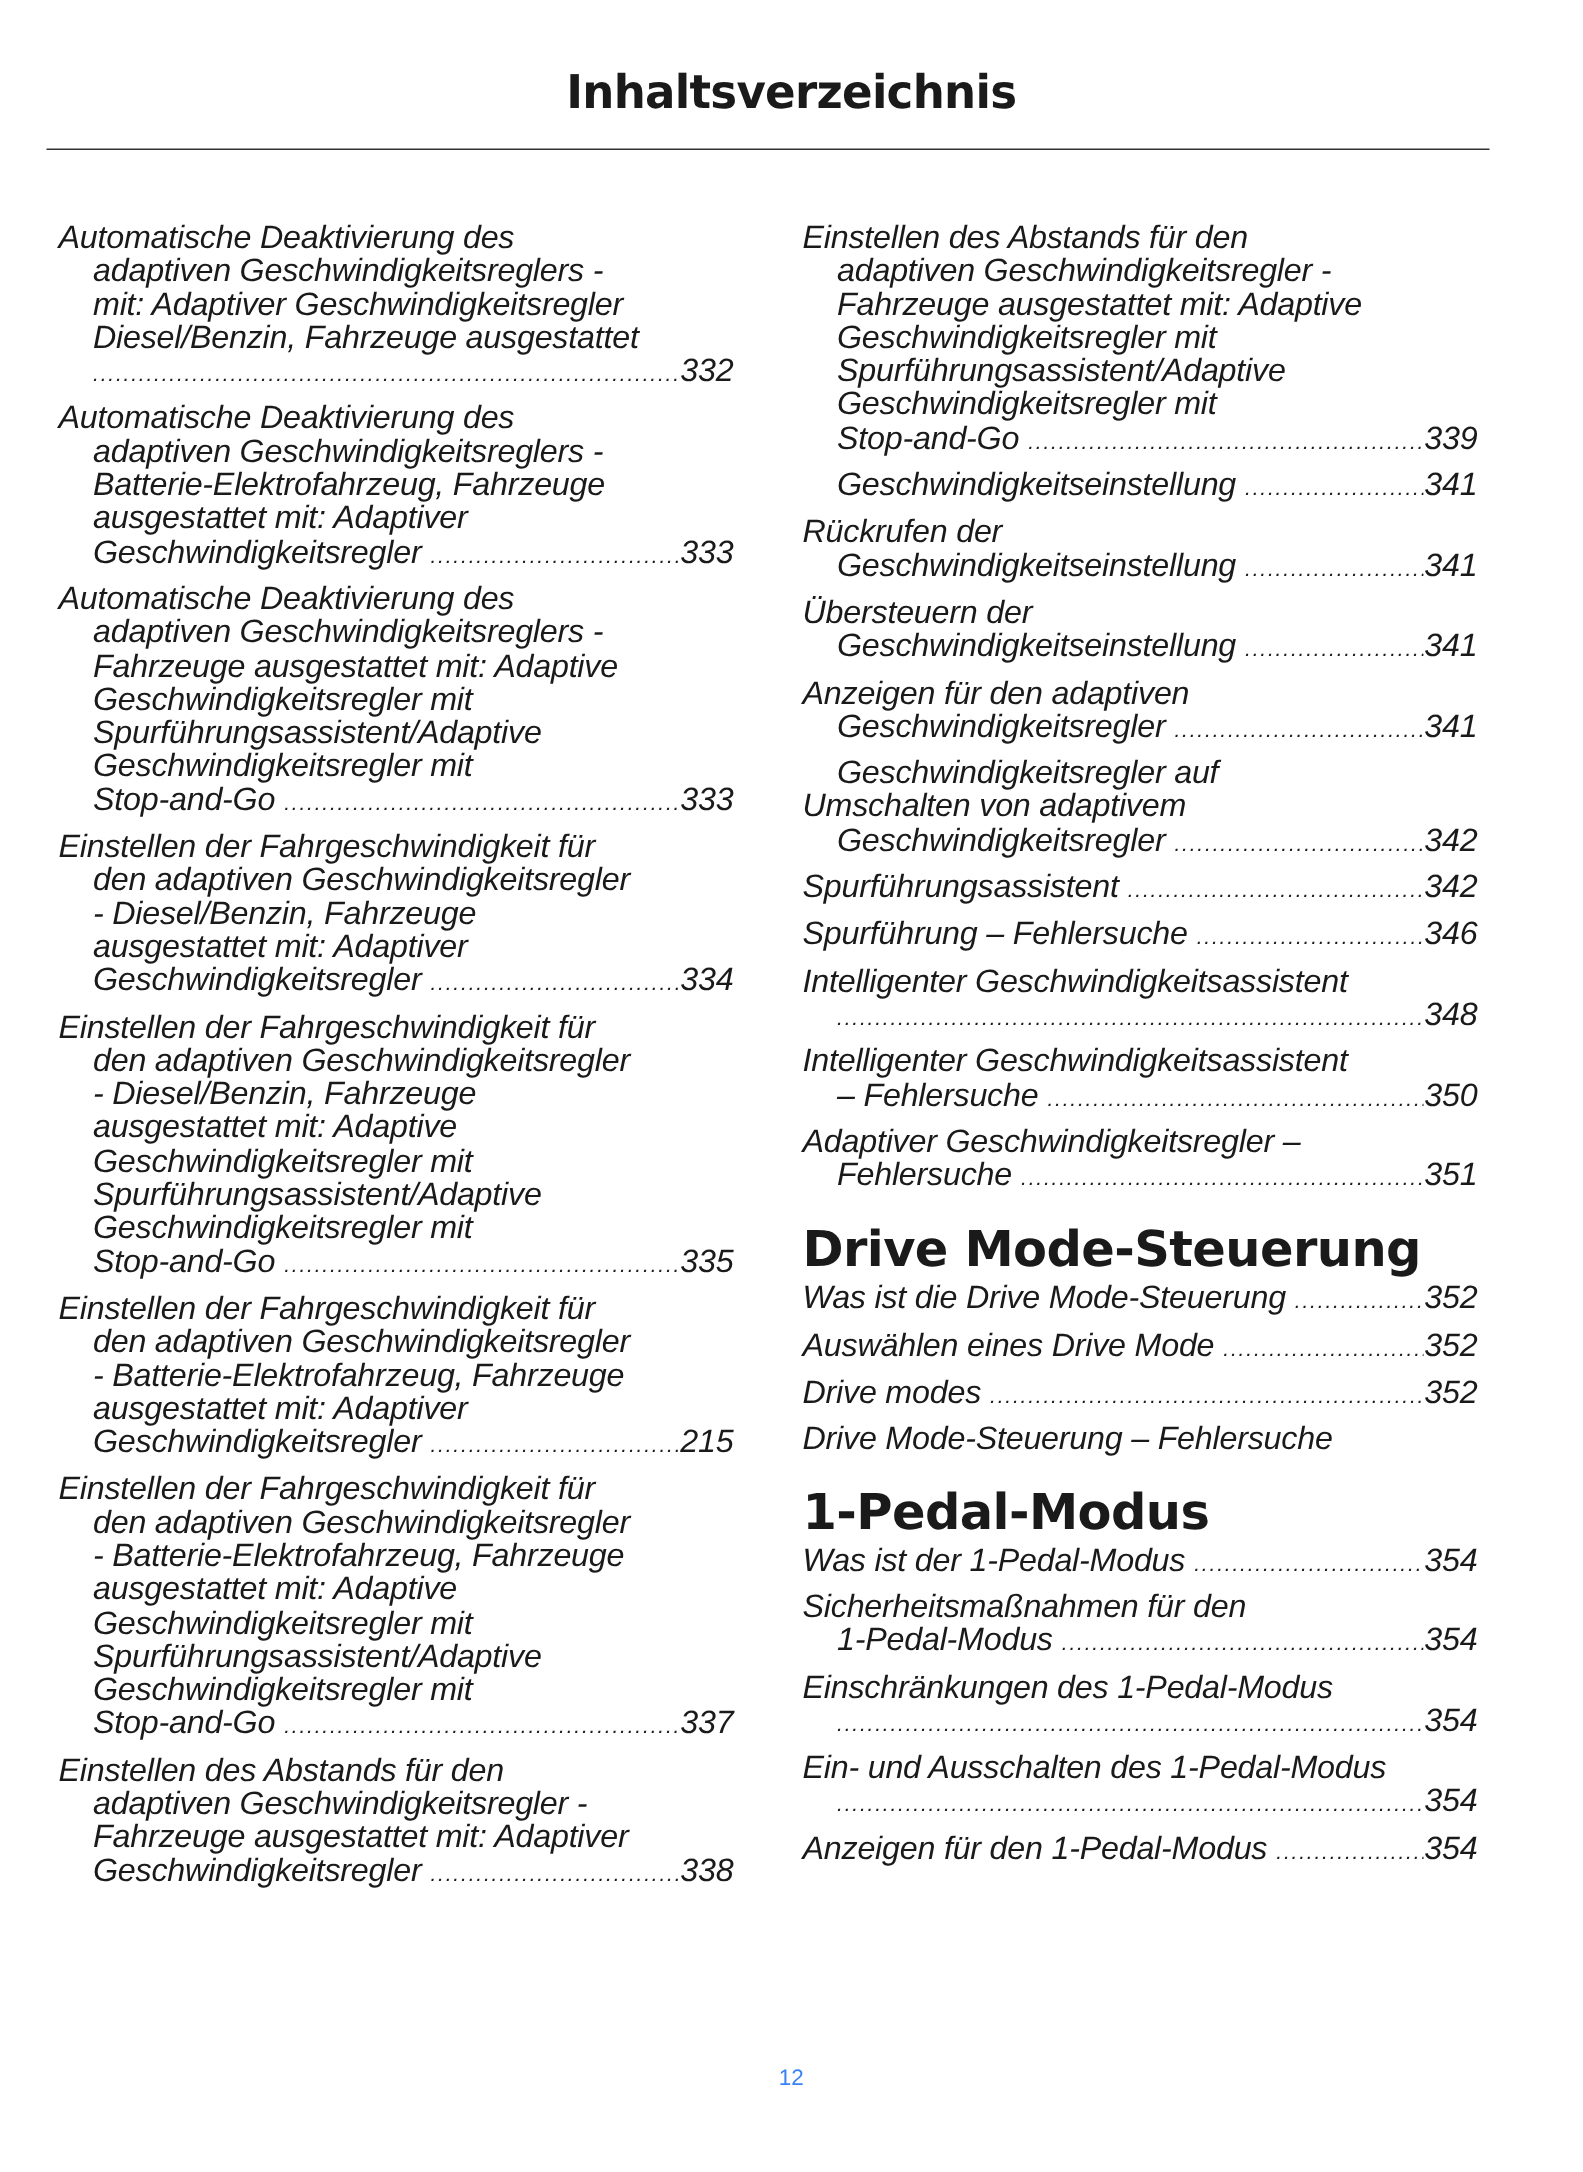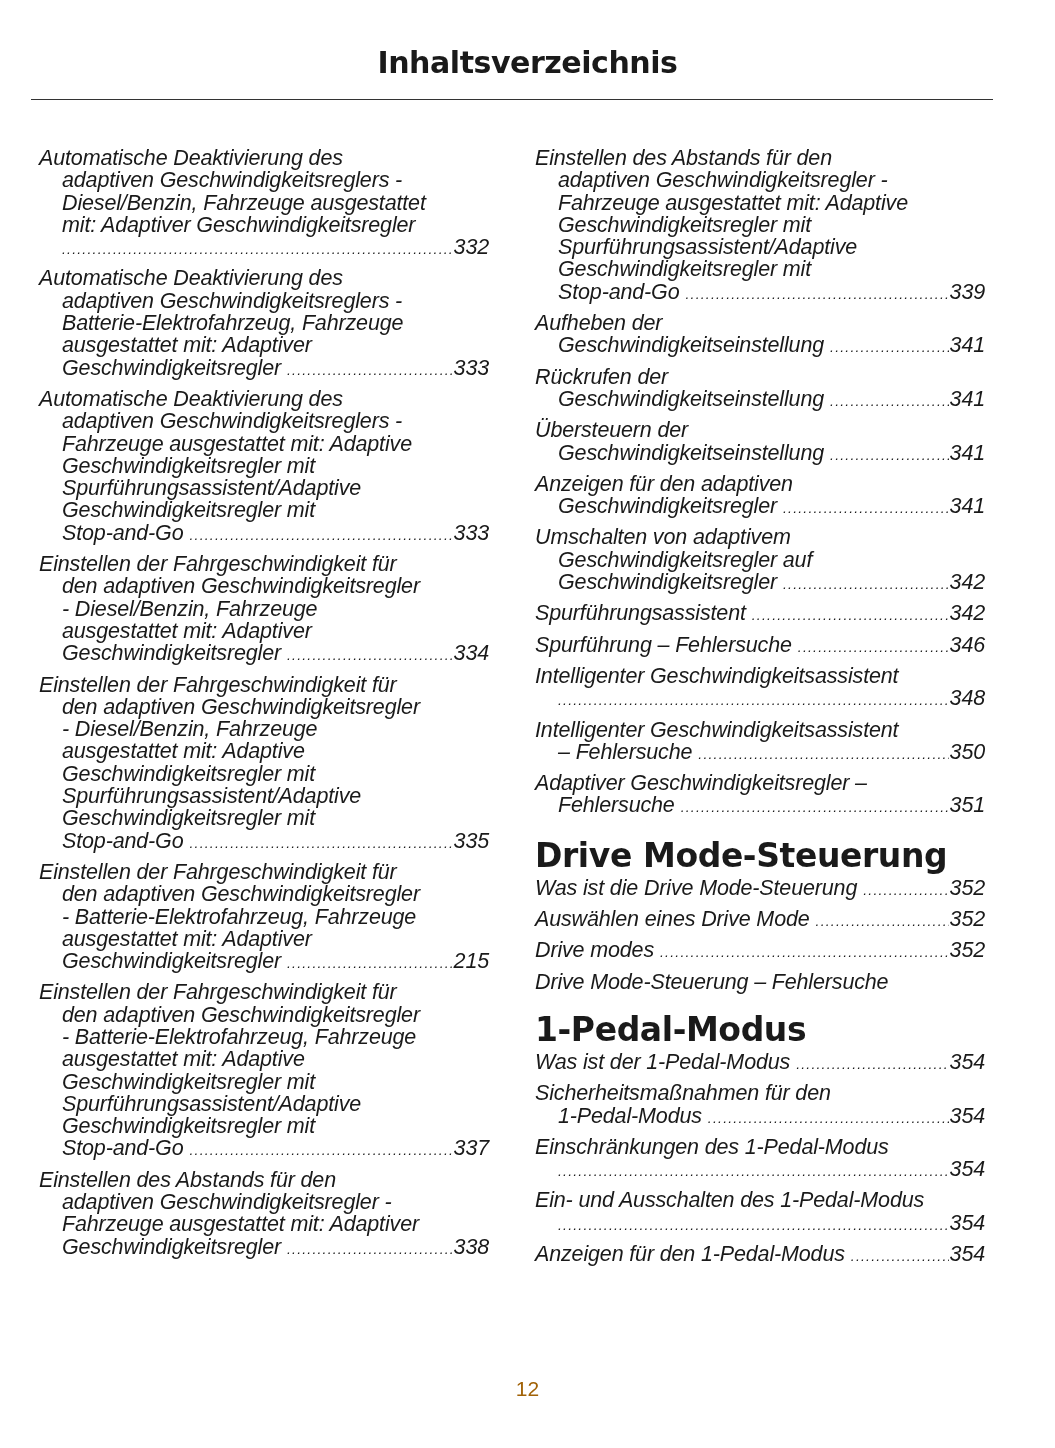--- a/index.html
+++ b/index.html
@@ -37,42 +37,42 @@
   }
   .line.only-dots .dots { margin-left: 0; }
   .line .pg { flex: 0 0 auto; }
   .section-heading {
     font-family: "DejaVu Sans", sans-serif; font-weight: 900;
     font-size: 33px; line-height: 30px; margin: 22px 0 6px 0;
     letter-spacing: -0.4px; color: #1a1a1a;
   }
   .page-number {
     position: absolute; left: 0; width: 1055px; top: 1377px;
-    text-align: center; font-size: 21px; color: #a16207;
+    text-align: center; font-size: 15px; color: #3b82f6;
   }
 </style>
 </head>
 <body>
 
 <div class="page-title">Inhaltsverzeichnis</div>
 <div class="title-rule"></div>
 
 <div class="col col-left" id="col-left">
     <div class="entry">
       <div class="line">
         <span class="txt">Automatische Deaktivierung des</span>
       </div>
       <div class="line indent">
         <span class="txt">adaptiven Geschwindigkeitsreglers -</span>
       </div>
       <div class="line indent">
+        <span class="txt">mit: Adaptiver Geschwindigkeitsregler</span>
+      </div>
+      <div class="line indent">
         <span class="txt">Diesel/Benzin, Fahrzeuge ausgestattet</span>
-      </div>
-      <div class="line indent">
-        <span class="txt">mit: Adaptiver Geschwindigkeitsregler</span>
       </div>
       <div class="line indent only-dots">
         <span class="dots"></span>
         <span class="pg">332</span>
       </div>
     </div>
     <div class="entry">
       <div class="line">
         <span class="txt">Automatische Deaktivierung des</span>
       </div>
@@ -247,23 +247,20 @@
       <div class="line indent">
         <span class="txt">Geschwindigkeitsregler mit</span>
       </div>
       <div class="line indent">
         <span class="txt">Stop-and-Go</span>
         <span class="dots"></span>
         <span class="pg">339</span>
       </div>
     </div>
     <div class="entry">
-      <div class="line">
-        <span class="txt">Aufheben der</span>
-      </div>
       <div class="line indent">
         <span class="txt">Geschwindigkeitseinstellung</span>
         <span class="dots"></span>
         <span class="pg">341</span>
       </div>
     </div>
     <div class="entry">
       <div class="line">
         <span class="txt">Rückrufen der</span>
       </div>
@@ -287,25 +284,25 @@
       <div class="line">
         <span class="txt">Anzeigen für den adaptiven</span>
       </div>
       <div class="line indent">
         <span class="txt">Geschwindigkeitsregler</span>
         <span class="dots"></span>
         <span class="pg">341</span>
       </div>
     </div>
     <div class="entry">
+      <div class="line indent">
+        <span class="txt">Geschwindigkeitsregler auf</span>
+      </div>
       <div class="line">
         <span class="txt">Umschalten von adaptivem</span>
-      </div>
-      <div class="line indent">
-        <span class="txt">Geschwindigkeitsregler auf</span>
       </div>
       <div class="line indent">
         <span class="txt">Geschwindigkeitsregler</span>
         <span class="dots"></span>
         <span class="pg">342</span>
       </div>
     </div>
     <div class="entry">
       <div class="line">
         <span class="txt">Spurführungsassistent</span>

